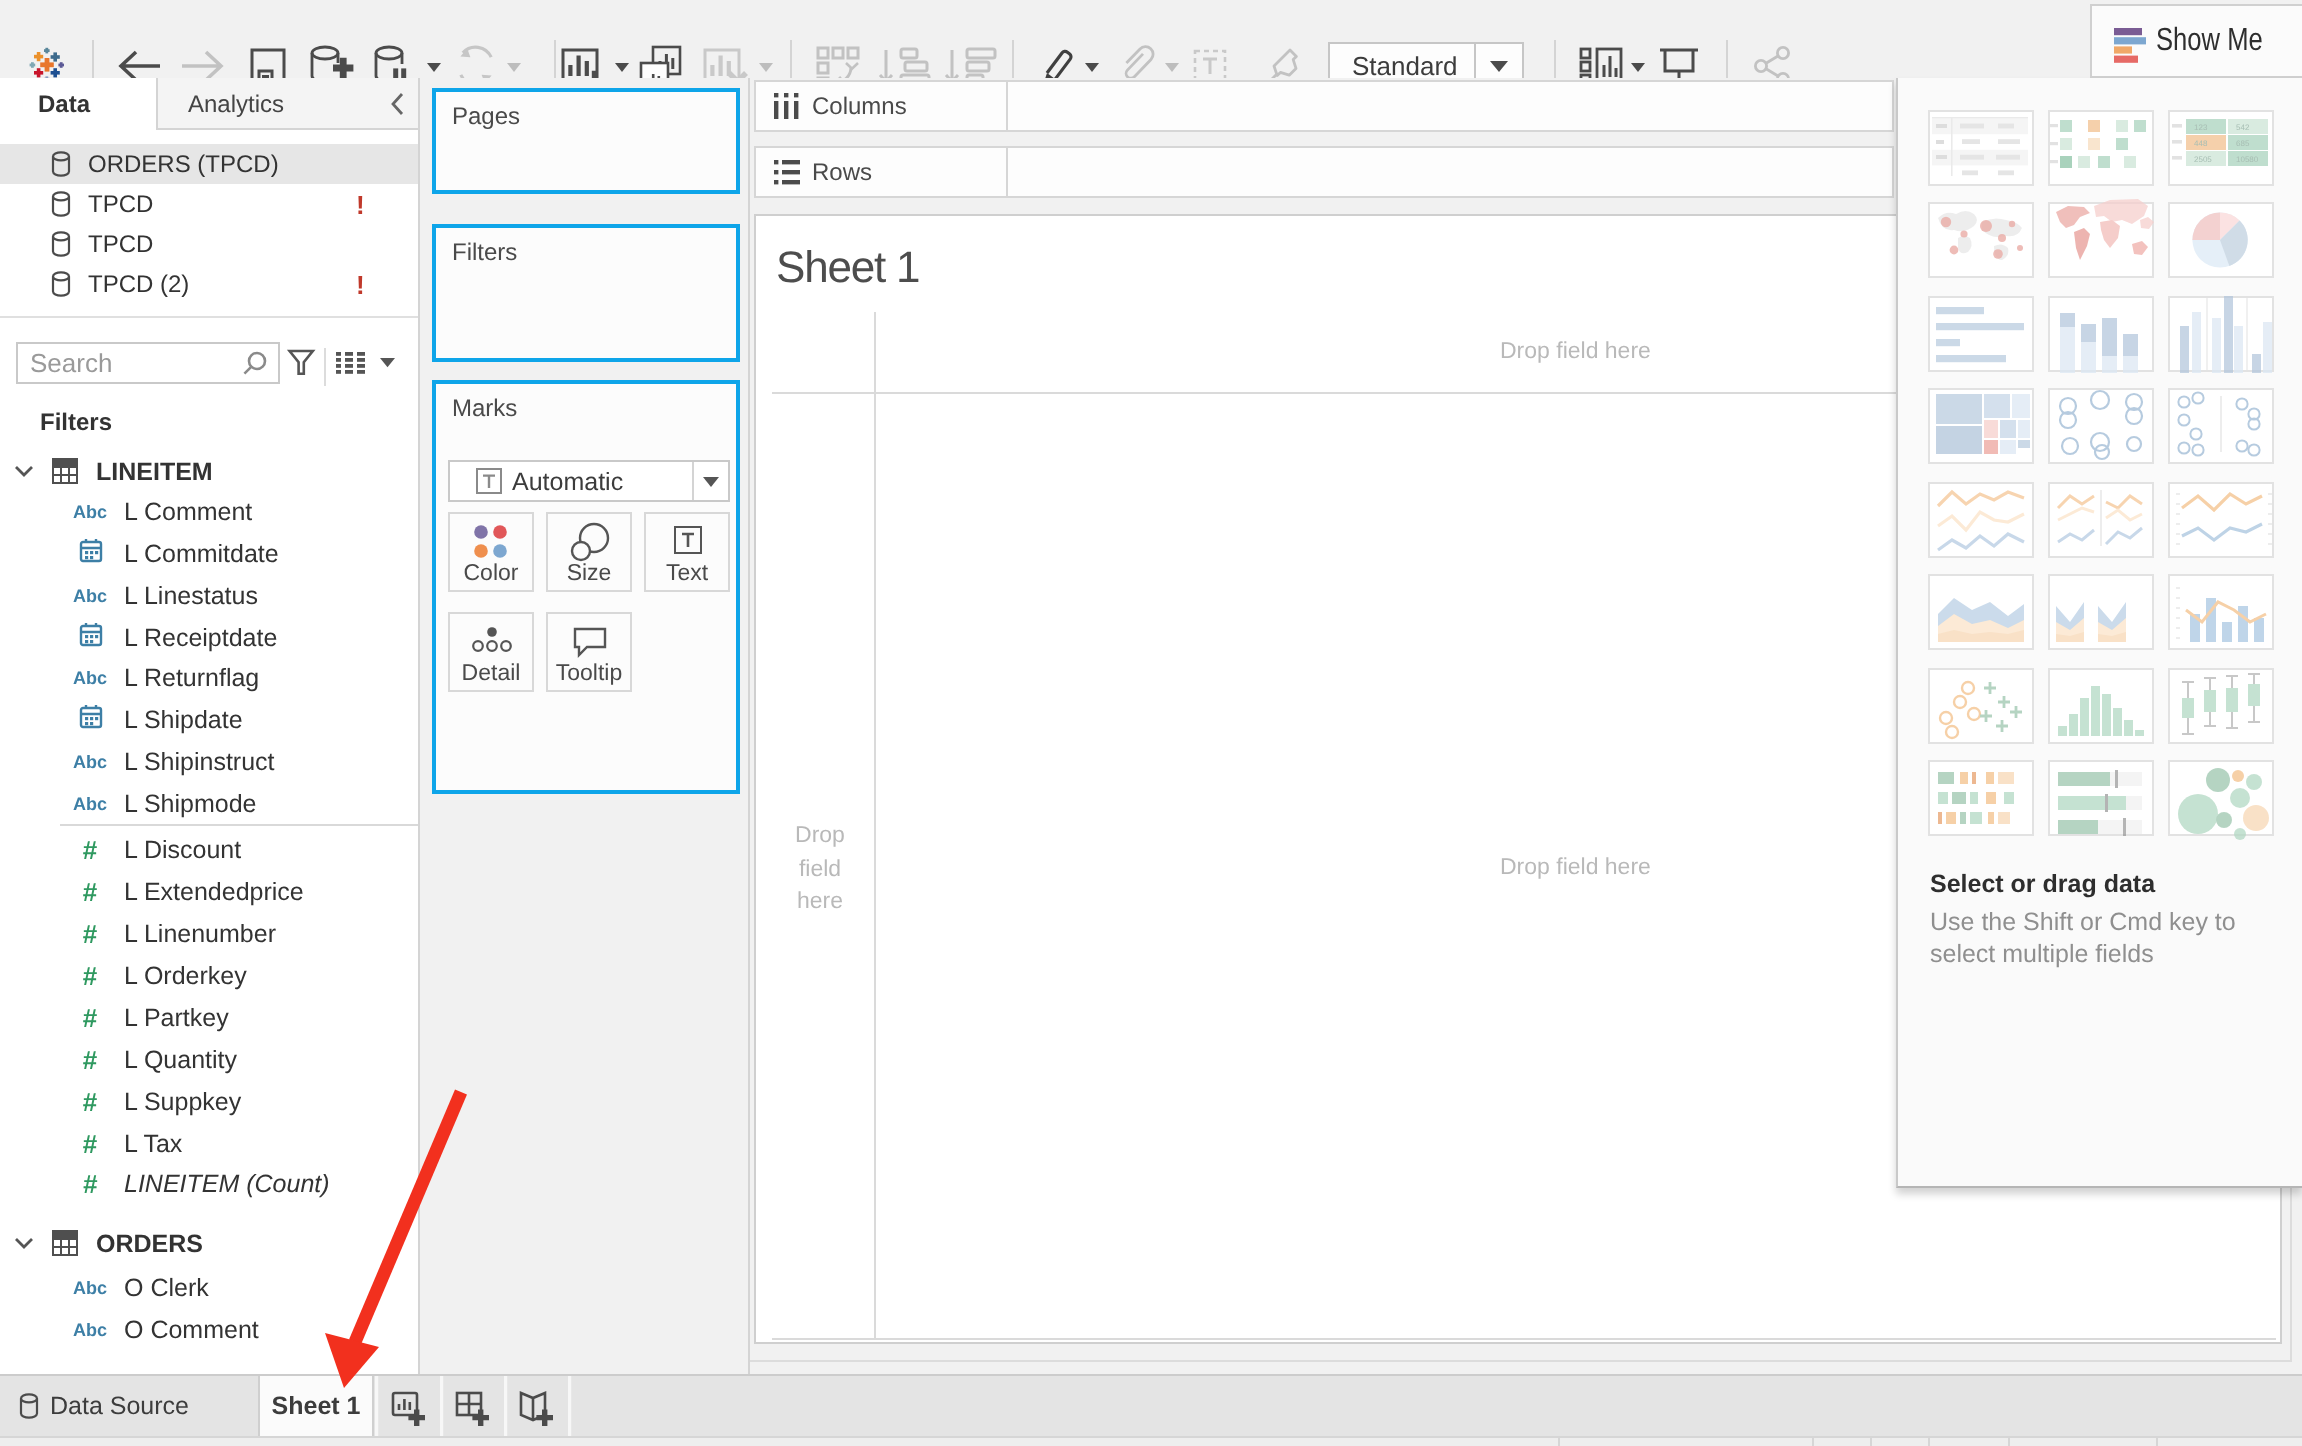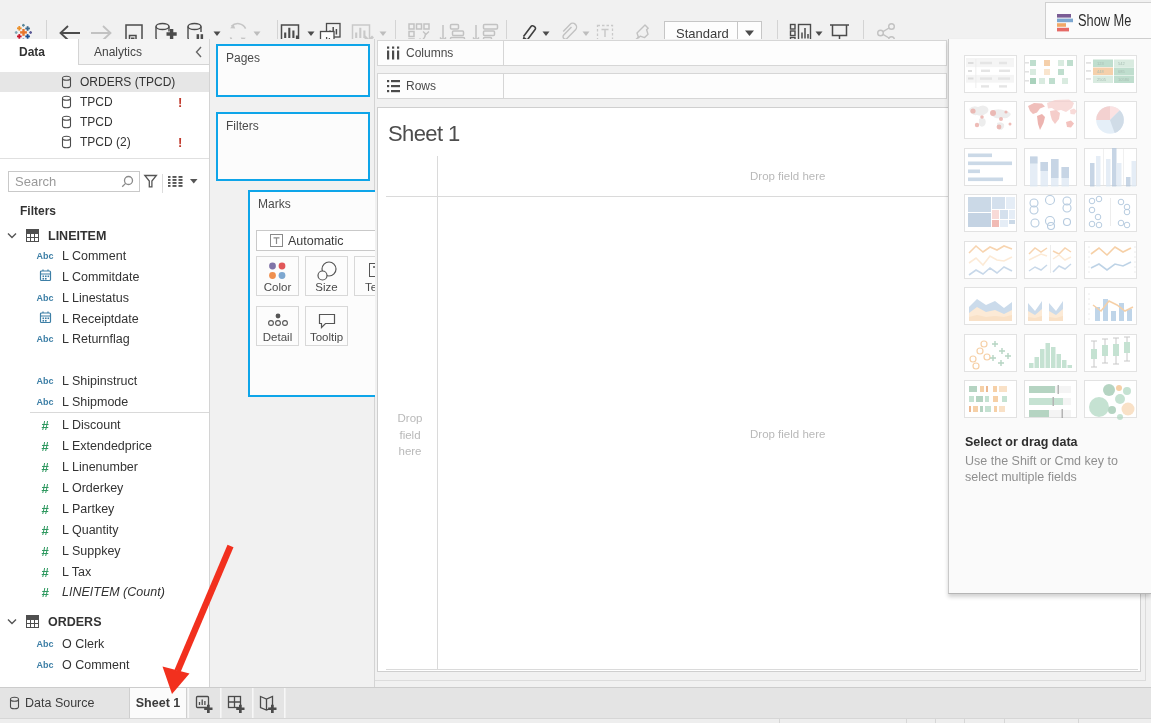--- a/index.html
+++ b/index.html
@@ -8,21 +8,21 @@
 .abs { position:absolute; }
 
 
 #toolbar { left:0; top:0; width:1151px; height:39px; background:#f1f1f1; border-bottom:1px solid #e2e2e2;margin-top:14px; }
 
 
 #sidebar { left:0; top:39px; width:210px; height:648px; background:#ffffff; border-right:1px solid #d4d4d4; }
 #dtabs { position:absolute; left:0; top:0; width:209px; height:26px; font-size:12px; color:#333; }
 #dtabs .act { position:absolute; left:0; top:0; width:78px; height:26px; background:#fff; font-weight:bold; display:flex; align-items:center; padding-left:19px; }
 #dtabs .inact { position:absolute; left:78px; top:0; width:131px; height:26px; background:#f4f4f4; border-bottom:1px solid #d4d4d4; border-left:1px solid #d4d4d4; display:flex; align-items:center; color:#444; }
-.connrow { position:absolute; left:0; width:209px; height:20px; font-size:12px; color:#333; display:flex; align-items:center;padding-left:36px; }
+.connrow { position:absolute; left:0; width:209px; height:20px; font-size:12px; color:#333; display:flex; align-items:center; }
 .connrow svg { margin-left:25px; margin-right:8px; }
 .excl { position:absolute; left:178px; color:#c0392b; font-weight:bold; font-size:13px; }
 #connsep { position:absolute; left:0; top:119px; width:209px; height:1px; background:#e0e0e0; }
 #searchrow { position:absolute; left:0; top:129px; width:209px; height:28px; }
 #searchbox { position:absolute; left:8px; top:3px; width:132px; height:21px; border:1px solid #c9c9c9; background:#fff; font-size:13px; color:#9a9a9a; line-height:19px; padding-left:6px; }
 #tableslbl { position:absolute; left:20px; top:165px; font-size:12px; font-weight:bold; color:#333; }
 .fieldrow { position:absolute; left:0; width:209px; height:21px; font-size:12.5px; color:#333; }
 .fieldrow .txt { position:absolute; left:62px; top:50%; transform:translateY(-50%); white-space:nowrap; }
 .fieldrow .ficon { position:absolute; left:36px; top:50%; transform:translateY(-50%); width:18px; text-align:center; }
 .thead { position:absolute; left:0; width:209px; height:21px; font-size:12.5px; color:#333; font-weight:bold; }
@@ -364,20 +364,36 @@
             <rect x="3.5" y="9.5" width="1.6" height="1.6"></rect>
             <rect x="6" y="9.5" width="1.6" height="1.6"></rect>
           </g>
         </svg></span>
       <span class="txt">L Receiptdate</span>
     </div>
   <div class="fieldrow" style="top:289px;">
       <span class="ficon abc">Abc</span>
       <span class="txt">L Returnflag</span>
     </div>
+  <div class="fieldrow" style="top:310px;">
+      <span class="ficon"><svg width="13" height="14">
+          <g stroke="#3d7fa6" stroke-width="1.2" fill="none">
+            <rect x="1.5" y="2.5" width="10" height="9.5" rx="1"></rect>
+            <path d="M1.5,5.5 h10 M4,2.5 V1 M9,2.5 V1"></path>
+          </g>
+          <g fill="#3d7fa6">
+            <rect x="3.5" y="7" width="1.6" height="1.6"></rect>
+            <rect x="6" y="7" width="1.6" height="1.6"></rect>
+            <rect x="8.5" y="7" width="1.6" height="1.6"></rect>
+            <rect x="3.5" y="9.5" width="1.6" height="1.6"></rect>
+            <rect x="6" y="9.5" width="1.6" height="1.6"></rect>
+          </g>
+        </svg></span>
+      <span class="txt">L Shipdate</span>
+    </div>
   <div class="fieldrow" style="top:331px;">
       <span class="ficon abc">Abc</span>
       <span class="txt">L Shipinstruct</span>
     </div>
   <div class="fieldrow" style="top:352px;">
       <span class="ficon abc">Abc</span>
       <span class="txt">L Shipmode</span>
     </div>
   <div id="dimsep"></div>
   <div class="fieldrow" style="top:375px;">
@@ -438,21 +454,21 @@
     </div>
 </div>
 
 <div class="abs" id="midpanel">
   <div class="card" style="top:5px; height:53px;">
       <span class="cardlbl">Pages</span>
     </div>
   <div class="card" style="top:73px; height:69px;">
       <span class="cardlbl">Filters</span>
     </div>
-  <div class="card" style="top:151px; height:207px;margin-left:32px;">
+  <div class="card" style="top:151px; height:207px;">
     <span class="cardlbl">Marks</span>
     <div style="position:absolute; left:6px; top:38px; width:141px; height:21px; background:#fff; border:1px solid #c9c9c9;">
       <svg width="139" height="19" style="position:absolute;left:0;top:0;">
         <rect x="13.5" y="3.5" width="12" height="12" fill="none" stroke="#8a8a8a"></rect>
         <path d="M16.5,6.8 h6 M19.5,6.8 V13" stroke="#8a8a8a" stroke-width="1.2" fill="none"></path>
         <text x="31" y="14" font-size="12.5" fill="#3c3c3c" font-family="Liberation Sans">Automatic</text>
         <rect x="121" y="0" width="1" height="19" fill="#d4d4d4"></rect>
         <path d="M126.5,7.5 h8 l-4,5 Z" fill="#555"></path>
       </svg>
     </div>

